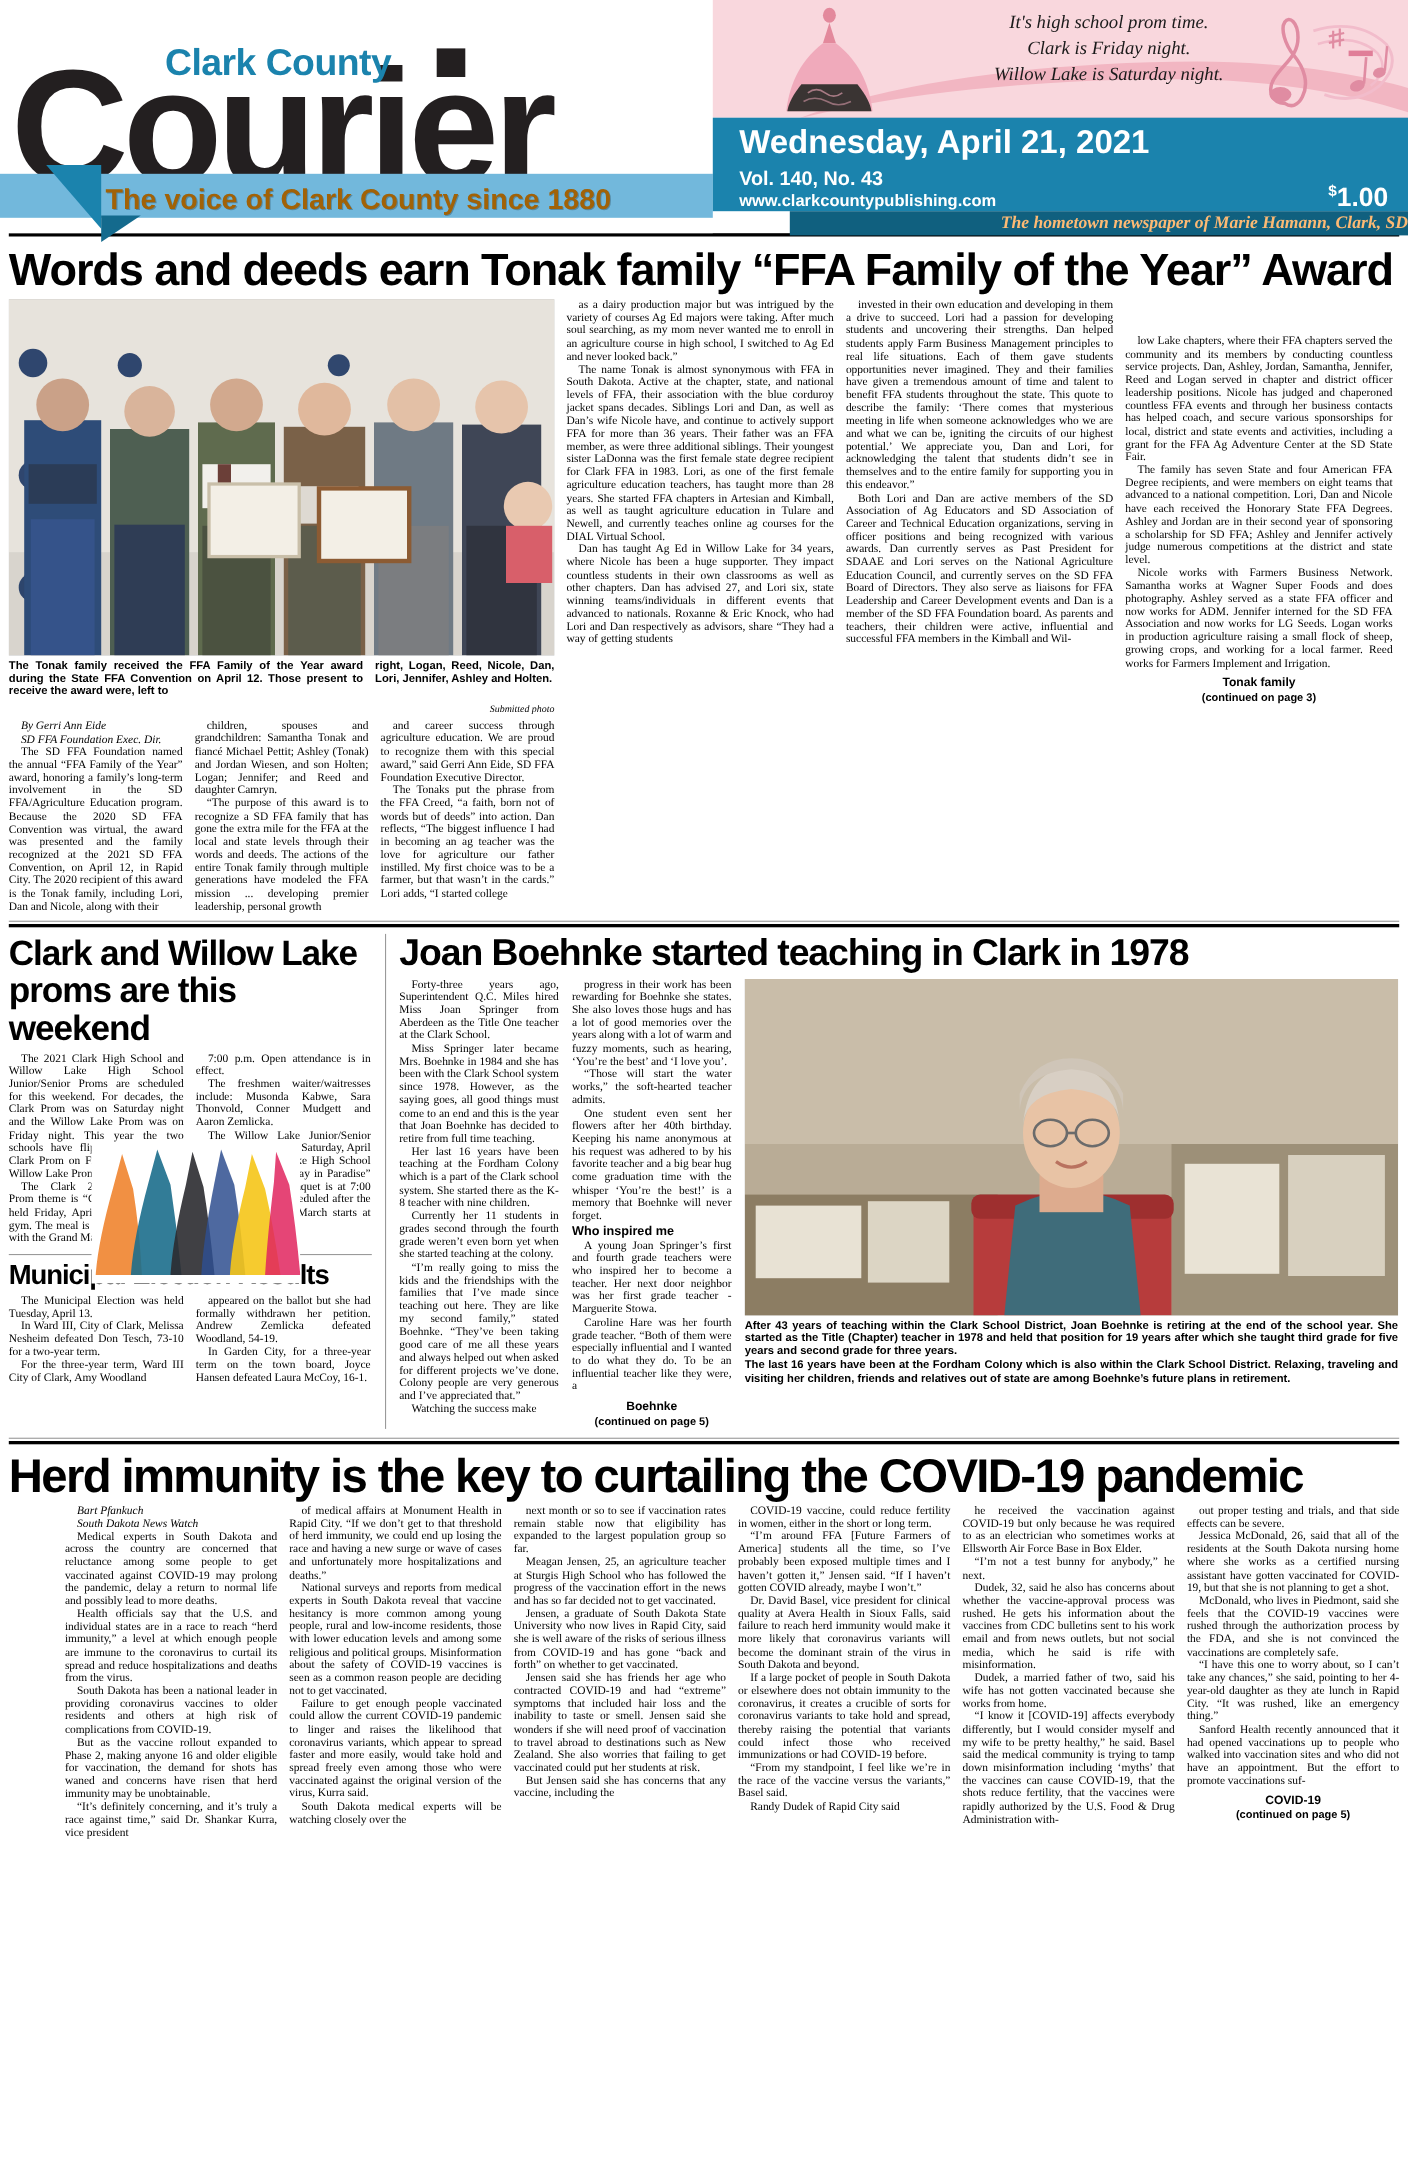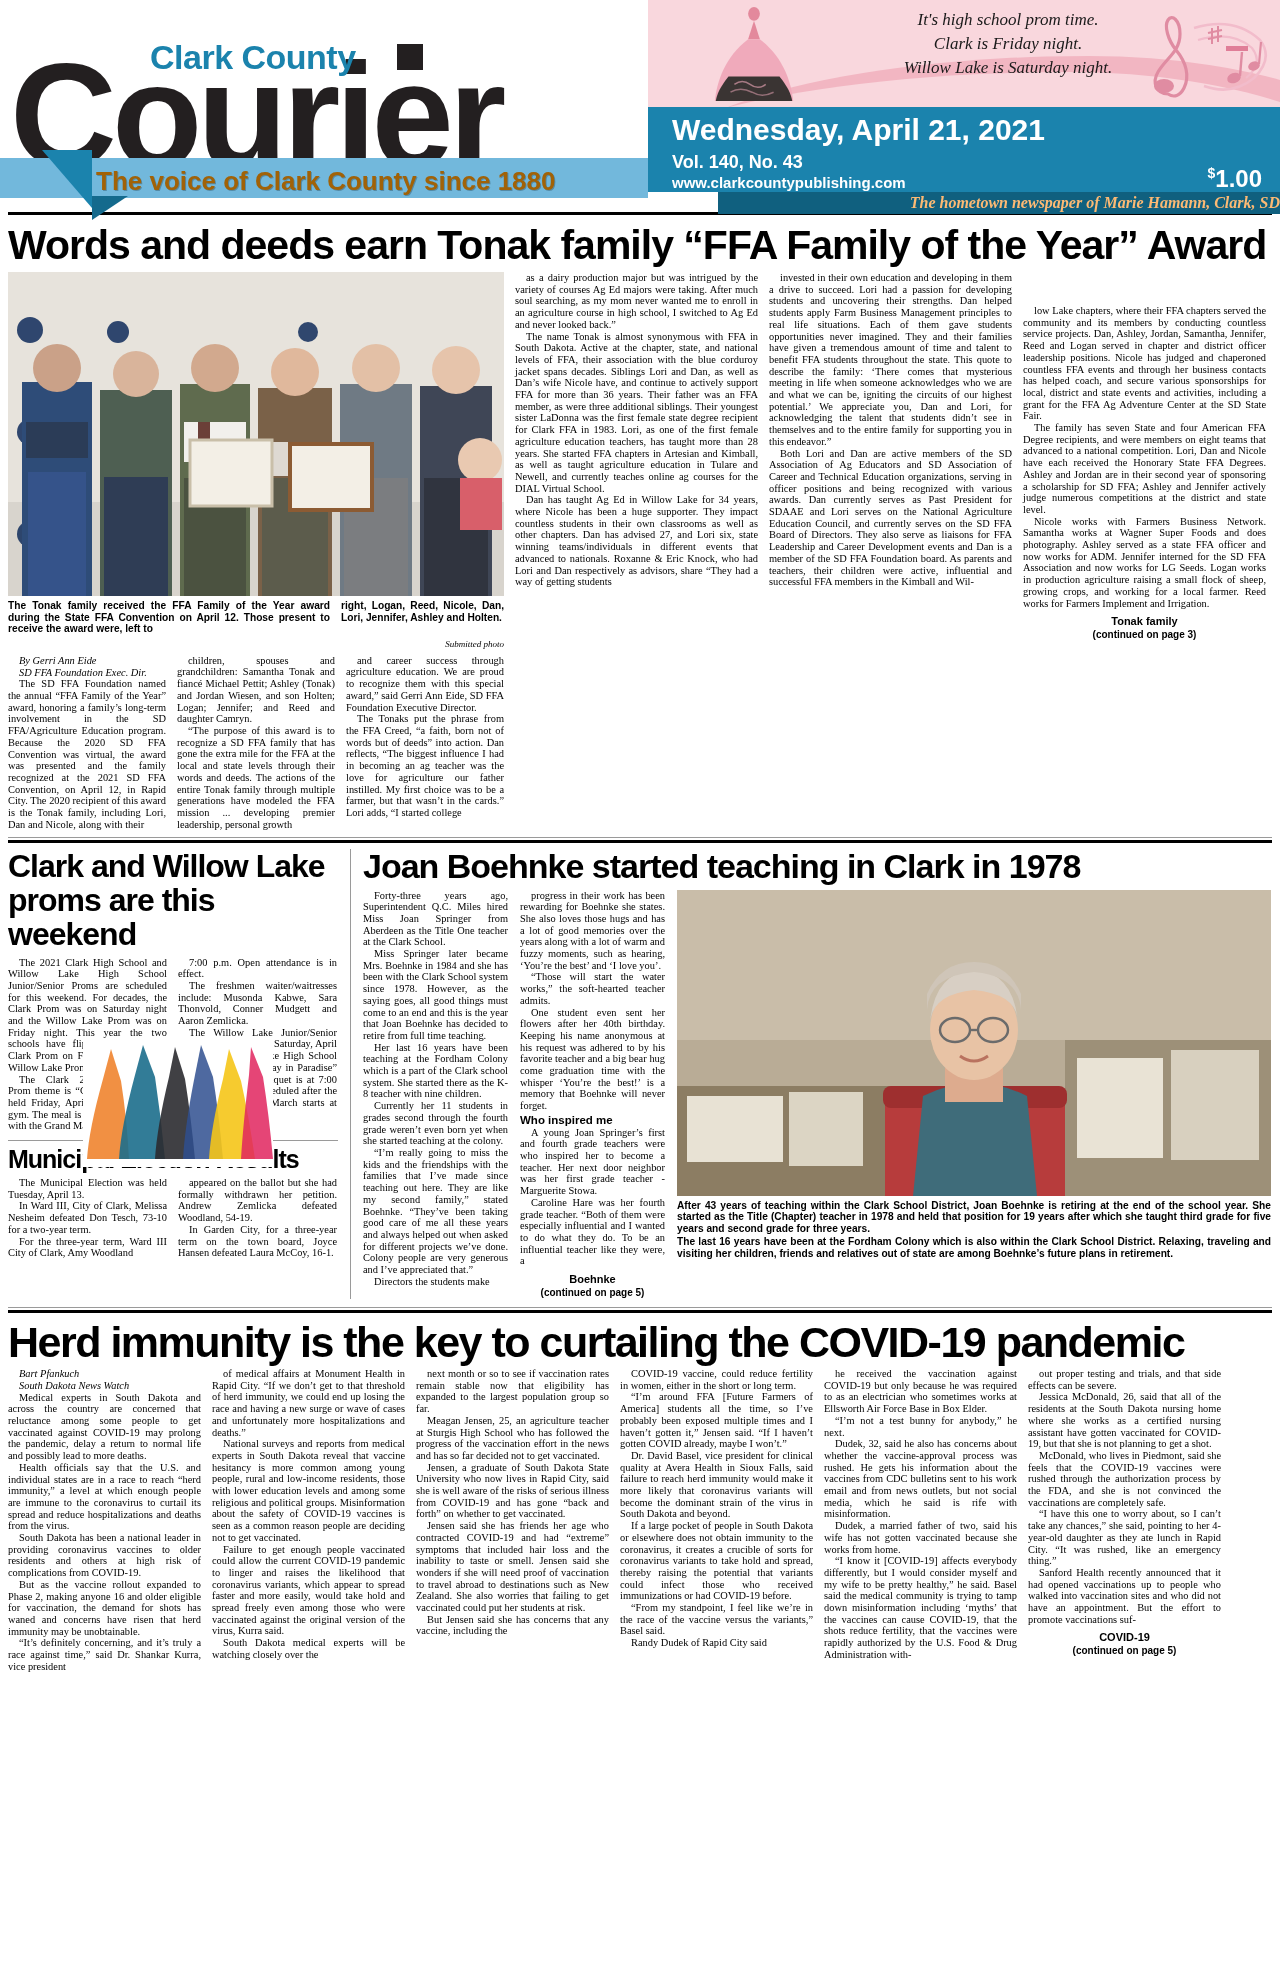--- a/index.html
+++ b/index.html
@@ -329,21 +329,21 @@
 
     <div style="width:908px;">
       <div class="hl" style="font-size:34px;">Joan Boehnke started teaching in Clark in 1978</div>
       <div style="display:flex;gap:12px;margin-top:7px;align-items:flex-start;">
         <div class="col" style="width:145px;">
           <p>Forty-three years ago, Superintendent Q.C. Miles hired Miss Joan Springer from Aberdeen as the Title One teacher at the Clark School.</p>
           <p>Miss Springer later became Mrs. Boehnke in 1984 and she has been with the Clark School system since 1978.  However, as the saying goes, all good things must come to an end and this is the year that Joan Boehnke has decided to retire from full time teaching.</p>
           <p>Her last 16 years have been teaching at the Fordham Colony which is a part of the Clark school system.   She started there as the K-8 teacher with nine children.</p>
           <p>Currently her 11 students in grades second through the fourth grade weren’t even born yet when she started teaching at the colony.</p>
           <p>“I’m really going to miss the kids and the friendships with the families that I’ve made since teaching out here.  They are like my second family,” stated Boehnke.  “They’ve been taking good care of me all these years and always helped out when asked for different projects we’ve done.  Colony people are very generous and I’ve appreciated that.”</p>
-          <p>Directors the students make</p>
+          <p>Watching the success make</p>
         </div>
         <div class="col" style="width:145px;">
           <p>progress in their work has been rewarding for Boehnke she states.  She also loves those hugs and has a lot of good memories over the years along with a lot of warm and fuzzy moments, such as hearing, ‘You’re the best’ and ‘I love you’.</p>
           <p>“Those will start the water works,” the soft-hearted teacher admits.</p>
           <p>One student even sent her flowers after her 40th birthday.  Keeping his name anonymous at his request was adhered to by his favorite teacher and a big bear hug come graduation time with the whisper ‘You’re the best!’ is a memory that Boehnke will never forget.</p>
           <p class="noind" style="font-family:'Liberation Sans',sans-serif;font-weight:bold;font-size:11.5px;margin-top:3px;">Who inspired me</p>
           <p>A young Joan Springer’s first and fourth grade teachers were who inspired her to become a teacher.  Her next door neighbor was her first grade teacher - Marguerite Stowa.</p>
           <p>Caroline Hare was her fourth grade teacher.  “Both of them were especially influential and I wanted to do what they do.  To be an influential teacher like they were, a</p>
           <div class="jump">
             <div>Boehnke</div>
@@ -385,21 +385,21 @@
         </div>
       </div>
     </div>
   </div>
 
   <div class="hr-thin" style="margin-top:8px;"></div>
   <div class="hr-thick" style="margin-top:2px;"></div>
 
   <div class="hl hl-covid">Herd immunity is the key to curtailing the COVID-19 pandemic</div>
 
-  <div class="cols" style="align-items:flex-start;">
+  <div class="cols" style="align-items:flex-start;justify-content:flex-end;">
     <div class="col" style="width:193px;">
       <p class="byl">Bart Pfankuch</p>
       <p class="byl">South Dakota News Watch</p>
       <p>Medical experts in South Dakota and across the country are concerned that reluctance among some people to get vaccinated against COVID-19 may prolong the pandemic, delay a return to normal life and possibly lead to more deaths.</p>
       <p>Health officials say that the U.S. and individual states are in a race to reach “herd immunity,” a level at which enough people are immune to the coronavirus to curtail its spread and reduce hospitalizations and deaths from the virus.</p>
       <p>South Dakota has been a national leader in providing coronavirus vaccines to older residents and others at high risk of complications from COVID-19.</p>
       <p>But as the vaccine rollout expanded to Phase 2, making anyone 16 and older eligible for vaccination, the demand for shots has waned and concerns have risen that herd immunity may be unobtainable.</p>
       <p>“It’s definitely concerning, and it’s truly a race against time,” said Dr. Shankar Kurra, vice president</p>
     </div>
     <div class="col" style="width:193px;">

